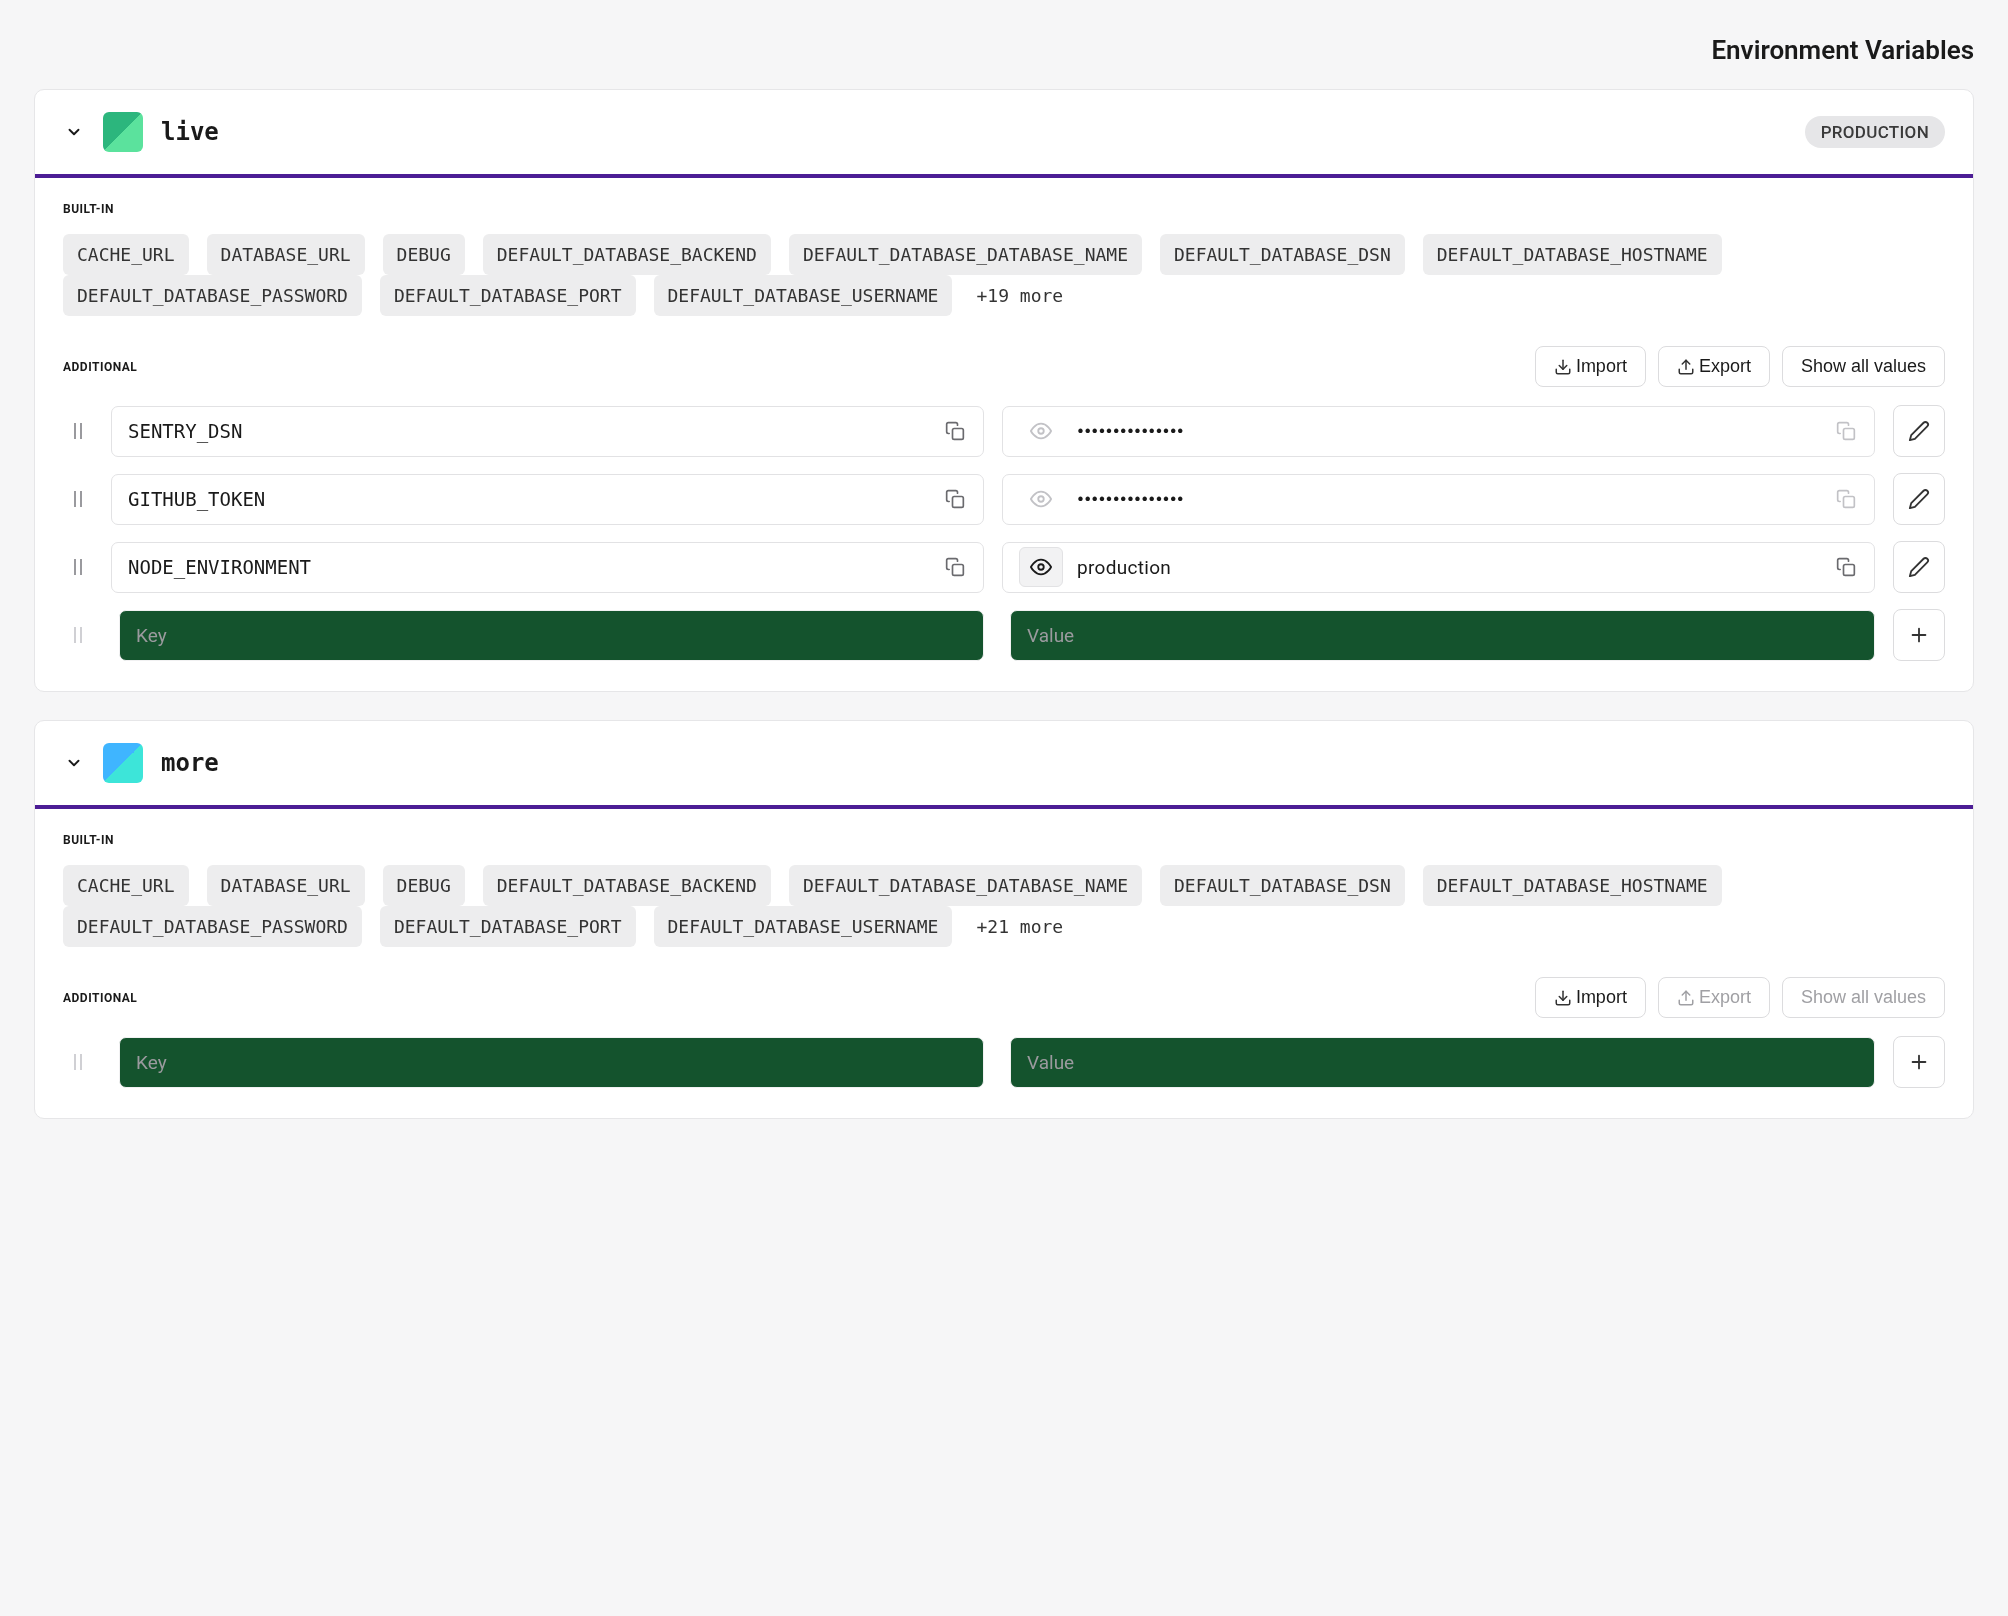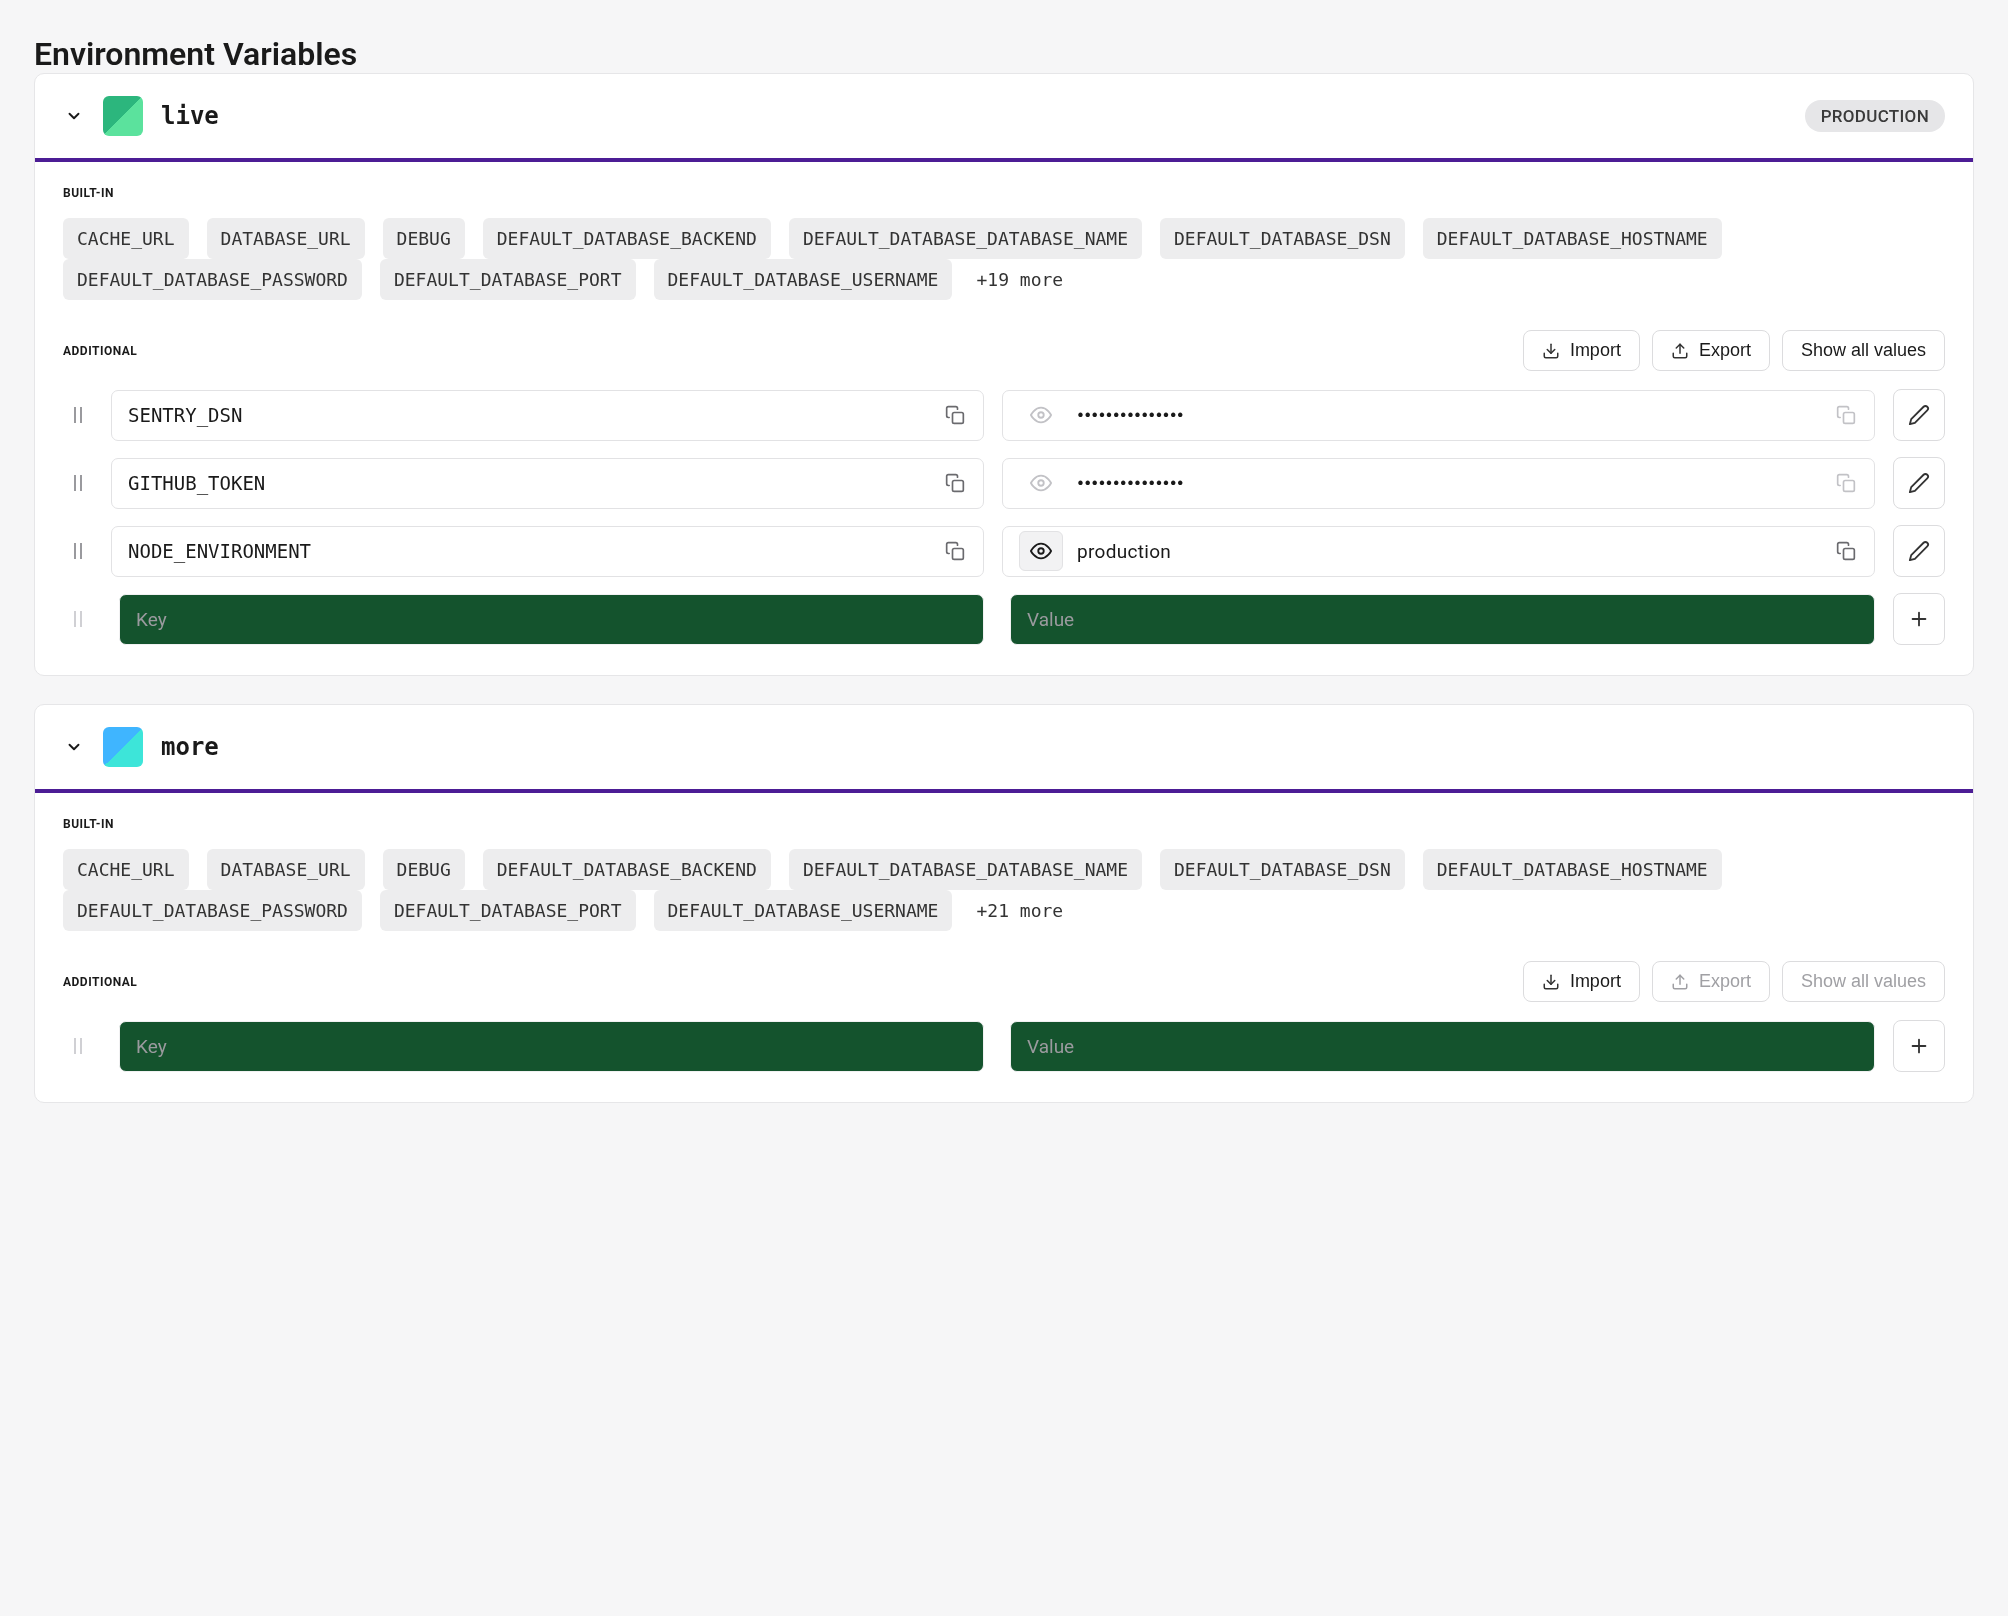--- a/index.html
+++ b/index.html
@@ -3,22 +3,24 @@
 <meta charset="utf-8">
 <style>
 * { box-sizing: border-box; margin: 0; padding: 0; }
 body {
   background: #f6f6f7;
   font-family: -apple-system, BlinkMacSystemFont, "Segoe UI", Roboto, Helvetica, Arial, sans-serif;
   color: #1a1a1a;
   padding: 35px 34px;
 }
 h1.page-title {
-  font-size: 32px;
+  font-size: 26px;
   font-weight: 600;
+  margin-bottom: 24px;
+  text-align: right;
 }
 .env-card {
   background: #fff;
   border: 1px solid #e6e6e8;
   border-radius: 10px;
   margin-bottom: 28px;
 }
 .env-header {
   display: flex;
   align-items: center;
@@ -101,21 +103,21 @@
   background: #fff;
   border: 1px solid #dcdcde;
   border-radius: 8px;
   padding: 9px 18px;
   font-size: 18px;
   font-weight: 500;
   color: #1a1a1a;
   cursor: pointer;
   display: inline-flex;
   align-items: center;
-  gap: 10px;
+  gap: 4px;
   margin-left: 12px;
 }
 .btn.disabled { color: #a0a0a4; cursor: default; }
 .btn.disabled svg { stroke: #a0a0a4; }
 .btn svg { width: 18px; height: 18px; stroke: #333; }
 .var-grid { display: flex; flex-direction: column; gap: 16px; }
 .var-row {
   display: grid;
   grid-template-columns: 30px 1fr 1fr 52px;
   gap: 18px;

